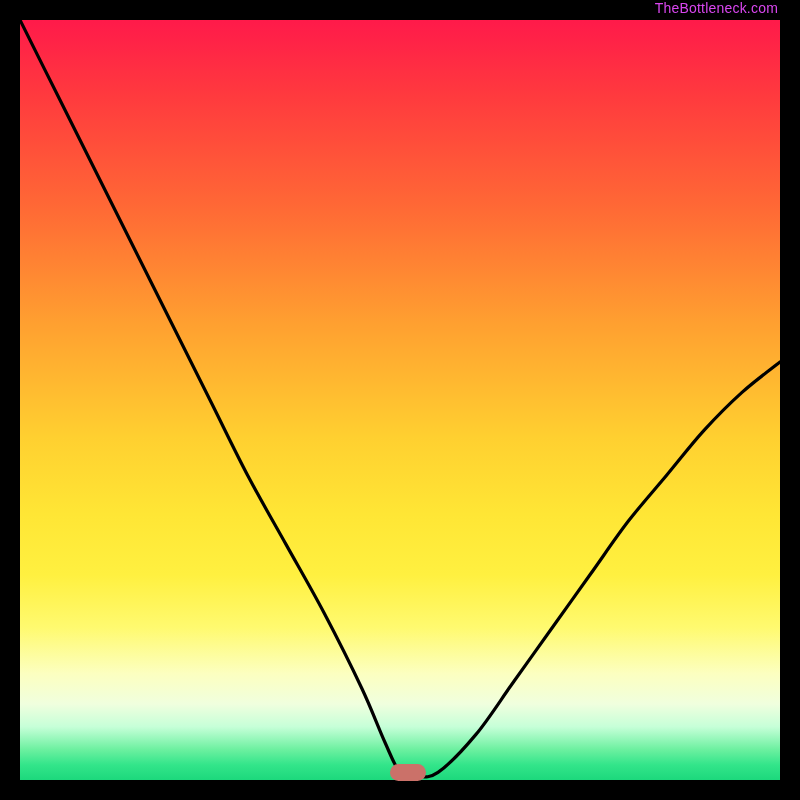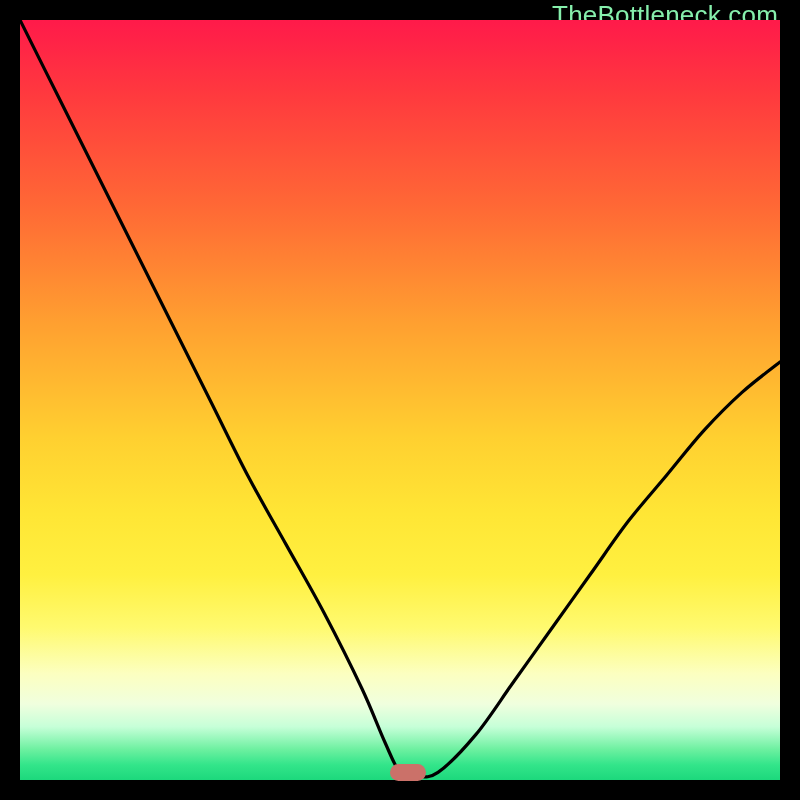--- a/index.html
+++ b/index.html
@@ -44,22 +44,22 @@
     position: absolute;
     left: 0;
     top: 0;
     width: 760px;
     height: 760px;
   }
   .watermark {
     position: absolute;
     top: 0;
     right: 22px;
-    color: #86efac;
-    font-size: 26px;
+    color: #d946ef;
+    font-size: 14px;
     font-weight: 500;
     letter-spacing: 0.2px;
     user-select: none;
   }
   .marker {
     position: absolute;
     width: 36px;
     height: 17px;
     border-radius: 9px;
     background: #cb7169;

